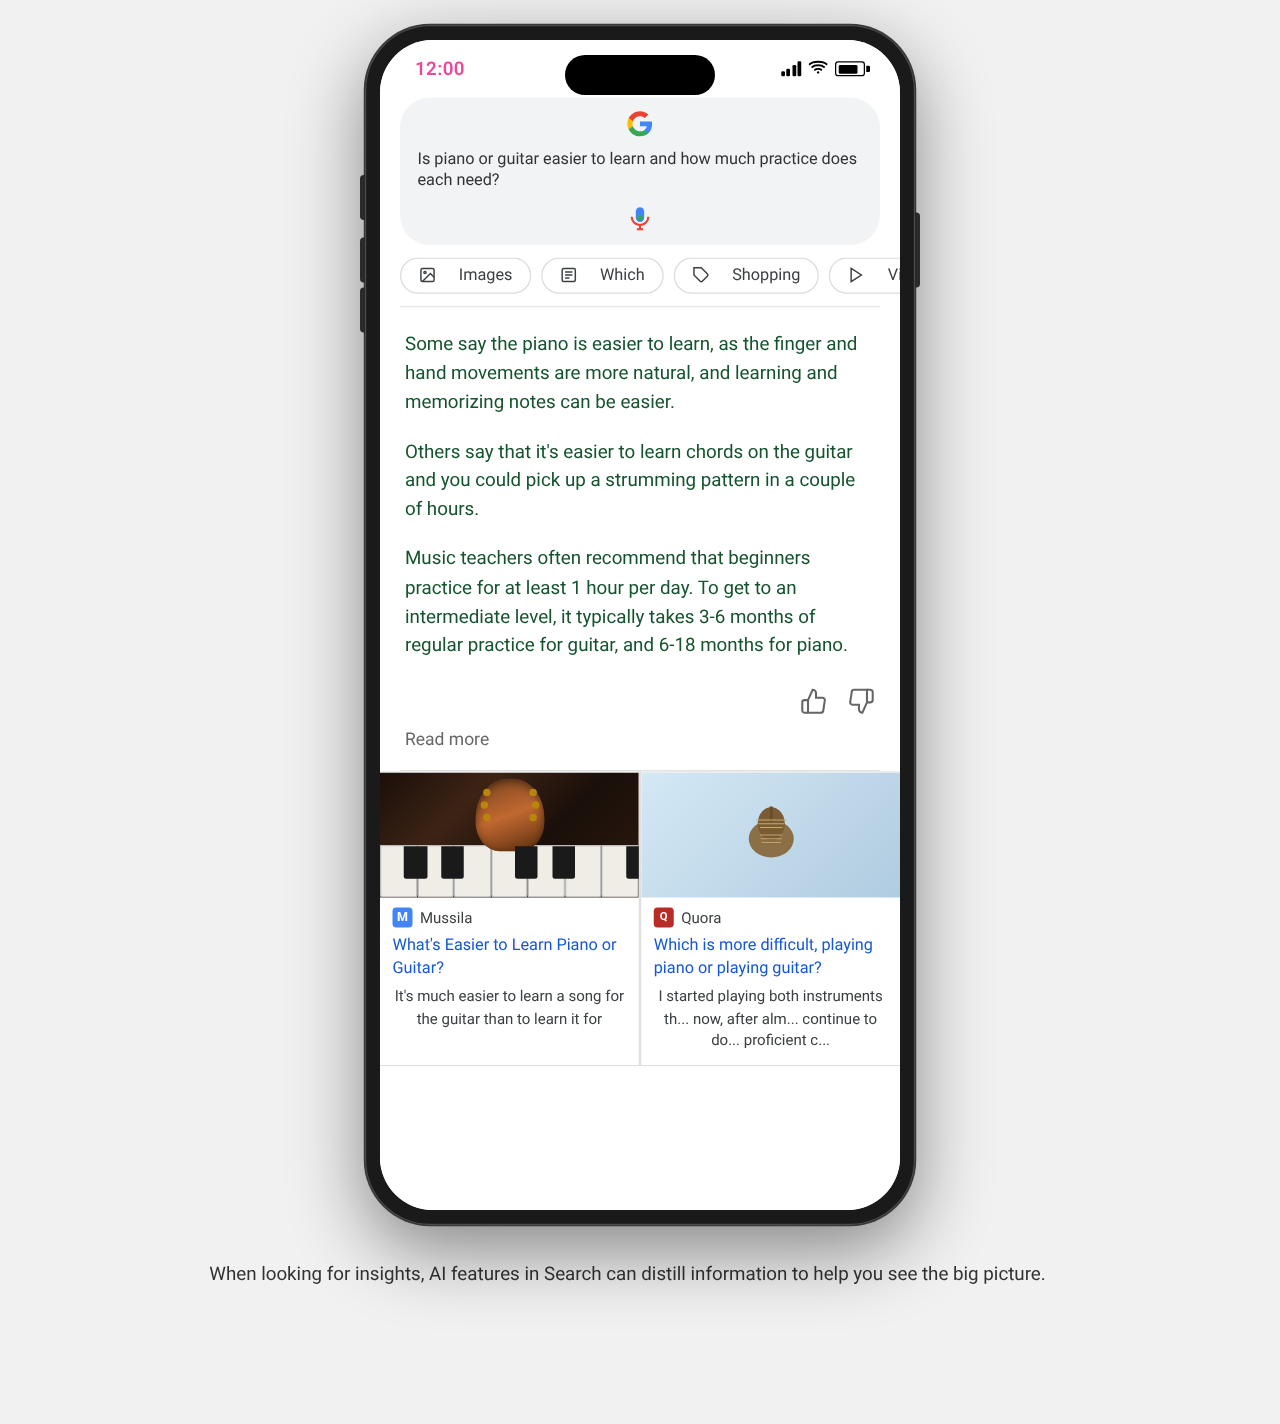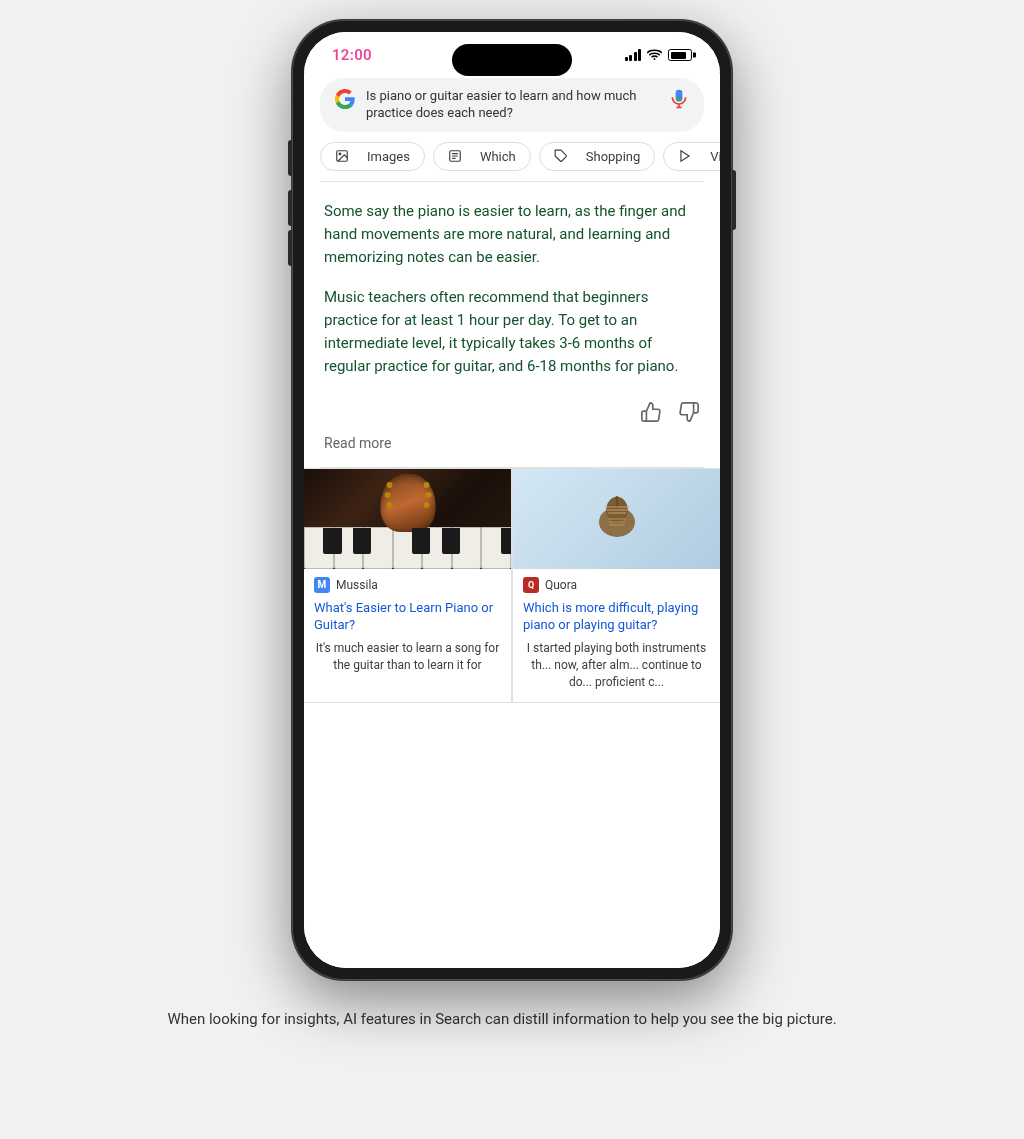--- a/index.html
+++ b/index.html
@@ -149,24 +149,25 @@
       width: 80%;
       border-radius: 1px;
     }
 
     
     .search-bar {
       margin: 6px 16px 10px 16px;
       background: #f1f3f4;
       border-radius: 24px;
       display: flex;
-      align-items: flex-start;
+      align-items: center;
       padding: 10px 14px;
       gap: 10px;
       flex-shrink: 0;
+      flex-direction: column;
     }
 
     .google-logo {
       width: 22px;
       height: 22px;
       flex-shrink: 0;
     }
 
     .search-text {
       flex: 1;
@@ -463,20 +464,21 @@
           <span>Vide...</span>
         </div>
       </div>
 
       <div class="divider"></div>
 
       <div class="content-area">
 
         <div class="ai-answer">
           <p class="answer-paragraph">Some say the piano is easier to learn, as the finger and hand movements are more natural, and learning and memorizing notes can be easier.</p>
+          <p class="answer-paragraph">Others say that it's easier to learn chords on the guitar and you could pick up a strumming pattern in a couple of hours.</p>
           <p class="answer-paragraph">Music teachers often recommend that beginners practice for at least 1 hour per day. To get to an intermediate level, it typically takes 3-6 months of regular practice for guitar, and 6-18 months for piano.</p>
         </div>
 
         <div class="answer-actions">
           <div class="action-btn">
             <svg width="22" height="22" viewBox="0 0 24 24" fill="none" stroke="#666" stroke-width="1.8">
               <path d="M14 9V5a3 3 0 0 0-3-3l-4 9v11h11.28a2 2 0 0 0 2-1.7l1.38-9a2 2 0 0 0-2-2.3H14z"></path>
               <path d="M7 22H4a2 2 0 0 1-2-2v-7a2 2 0 0 1 2-2h3"></path>
             </svg>
           </div>

